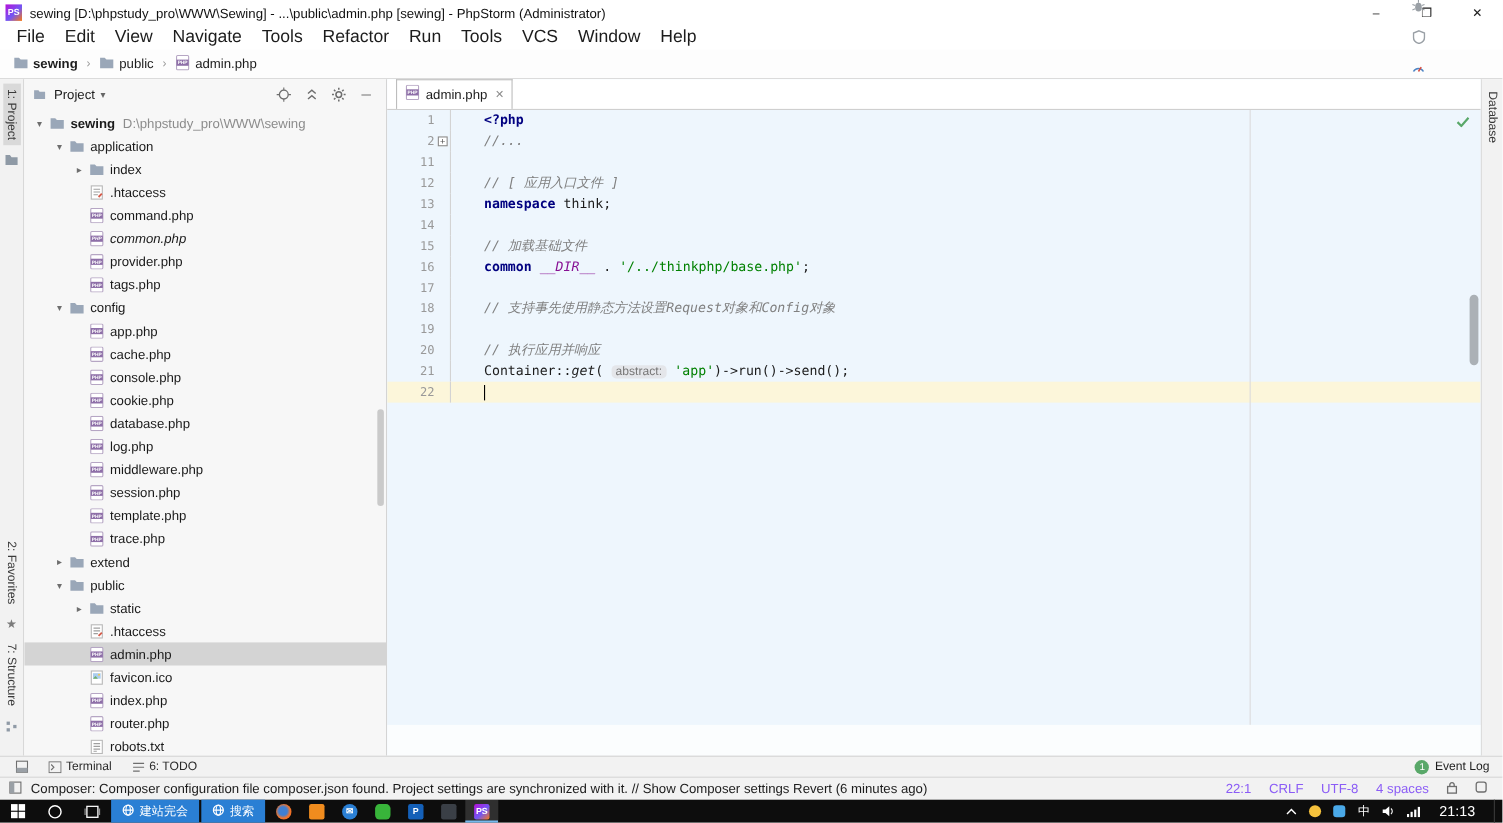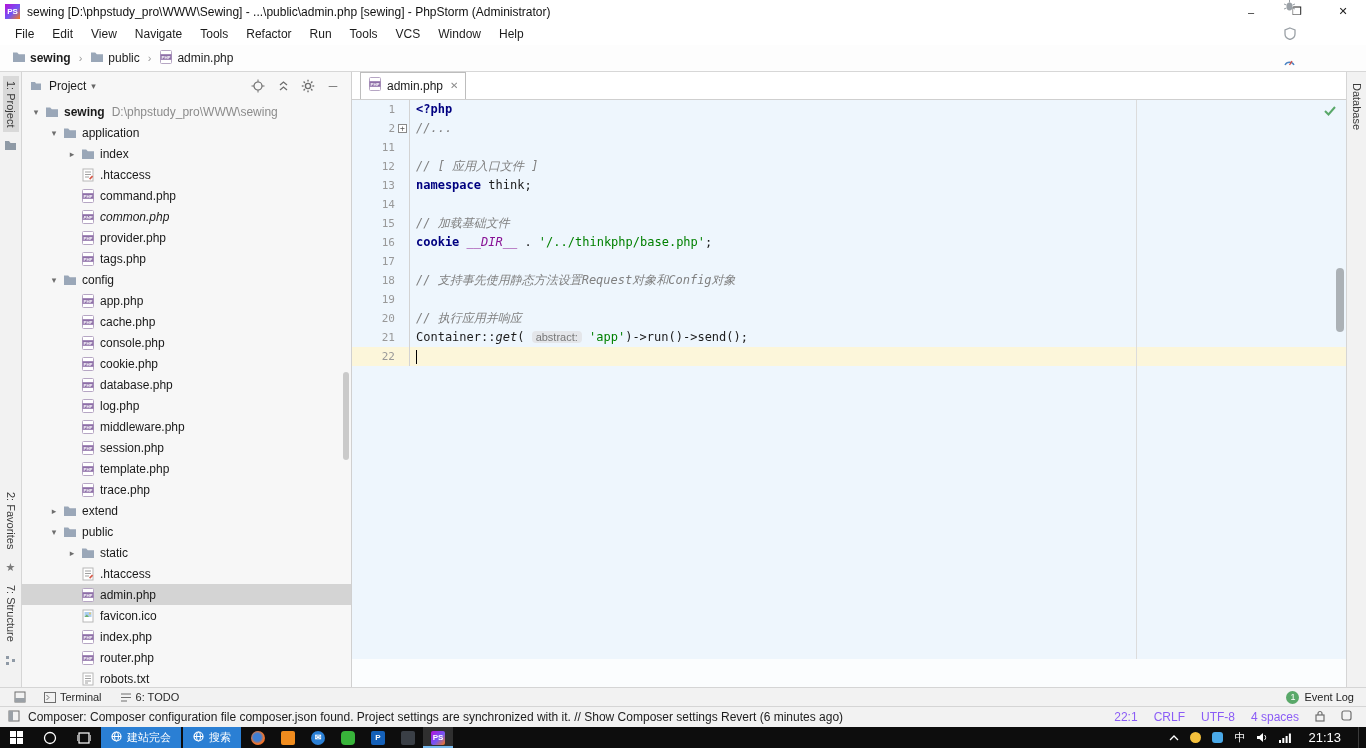--- a/index.html
+++ b/index.html
@@ -8,21 +8,21 @@
 
 
 .titlebar{position:absolute;left:0;top:0;right:0;height:23px;background:#fff;display:flex;align-items:center;padding-left:5px;}
 .app-logo{width:15px;height:15px;background:linear-gradient(135deg,#b611d8,#7256f5 55%,#f97a12);color:#fff;font-size:8px;font-weight:bold;display:flex;align-items:center;justify-content:center;margin-right:7px;flex:0 0 auto;}
 .title-text{font-size:12px;color:#111;white-space:nowrap;}
 .win-controls{margin-left:auto;display:flex;height:100%;}
 .win-btn{width:46px;height:23px;display:flex;align-items:center;justify-content:center;font-size:11px;color:#222;cursor:default;}
 
 
 .menubar{position:absolute;top:23px;left:0;right:0;height:22px;background:#fff;display:flex;align-items:center;padding-left:6px;}
-.menu-item{padding:3px 9px;font-size:12px;color:#1c1c1c;}
+.menu-item{padding:3px 9px;font-size:16px;color:#1c1c1c;}
 
 
 .navbar{position:absolute;top:45px;left:0;right:0;height:27px;background:#fdfdfd;border-bottom:1px solid #d7d7d7;display:flex;align-items:center;padding:0 10px;}
 .bc{display:flex;align-items:center;gap:4px;}
 .bc-item{display:flex;align-items:center;gap:4px;padding:2px 2px;}
 .bc-item.bold .bc-label{font-weight:bold;}
 .bc-sep{color:#9a9a9a;font-size:11px;padding:0 2px;}
 .nav-right{margin-left:auto;display:flex;align-items:center;gap:10px;flex-direction:column;}
 .add-config{border:1px solid #c3c3c3;border-radius:3px;background:#fcfcfc;padding:3px 12px;font-size:12px;color:#1c1c1c;}
 .nav-icon{width:18px;height:18px;display:flex;align-items:center;justify-content:center;color:#9aa0a6;}
@@ -56,21 +56,21 @@
 
 .editor{position:absolute;left:352px;top:72px;right:20px;bottom:61px;background:#eef6fd;}
 .tabbar{height:28px;background:#fff;border-bottom:1px solid #cfcfcf;display:flex;align-items:flex-end;padding-left:8px;}
 .ed-tab{display:flex;align-items:center;gap:5px;border:1px solid #bdbdbd;border-bottom:none;background:#fff;padding:4px 7px 5px 7px;font-size:12px;}
 .tab-close{color:#8b8b8b;font-size:10px;padding-left:2px;}
 .ed-lines{position:absolute;left:0;right:0;top:28px;bottom:28px;overflow:hidden;}
 .ed-line{display:flex;height:19px;line-height:19px;font-family:"DejaVu Sans Mono",monospace;font-size:12px;position:relative;}
 .ed-line.current{background:#fcf6da;}
 .ed-gutter{flex:0 0 58px;text-align:right;padding-right:14px;color:#999;font-size:11px;border-right:1px solid #d3d3d3;position:relative;}
 .fold-box{position:absolute;right:2px;top:5px;width:9px;height:9px;border:1px solid #8a8a8a;background:#fff;color:#555;font-size:8px;line-height:7px;text-align:center;}
-.ed-code{padding-left:6px;white-space:pre;}
+.ed-code{padding-left:6px;white-space:pre;margin-left:24px;}
 .tok-tag{color:#000080;font-weight:bold;}
 .tok-kw{color:#000080;font-weight:bold;}
 .tok-cm{color:#808080;font-style:italic;}
 .tok-str{color:#008000;}
 .tok-magic{color:#871094;font-style:italic;}
 .tok-fn{font-style:italic;color:#1c1c1c;}
 .tok-pl{color:#1c1c1c;}
 .tok-hint{background:#e4e6ea;color:#787878;border-radius:4px;padding:0 4px;font-size:11px;font-family:"Liberation Sans",sans-serif;}
 .caret{display:inline-block;width:1px;height:14px;background:#000;vertical-align:middle;}
 .margin-guide{position:absolute;left:784px;top:28px;bottom:28px;width:1px;background:#dcdcdc;}
@@ -617,21 +617,21 @@
         <div class="ed-line">
           <span class="ed-gutter">14</span>
           <span class="ed-code"></span>
         </div>
         <div class="ed-line">
           <span class="ed-gutter">15</span>
           <span class="ed-code"><span class="tok-cm">// 加载基础文件</span></span>
         </div>
         <div class="ed-line">
           <span class="ed-gutter">16</span>
-          <span class="ed-code"><span class="tok-kw">cookie</span><span class="tok-pl"> </span><span class="tok-magic">__DIR__</span><span class="tok-pl"> . </span><span class="tok-str">'/../thinkphp/base.php'</span><span class="tok-pl">;</span></span>
+          <span class="ed-code"><span class="tok-kw">common</span><span class="tok-pl"> </span><span class="tok-magic">__DIR__</span><span class="tok-pl"> . </span><span class="tok-str">'/../thinkphp/base.php'</span><span class="tok-pl">;</span></span>
         </div>
         <div class="ed-line">
           <span class="ed-gutter">17</span>
           <span class="ed-code"></span>
         </div>
         <div class="ed-line">
           <span class="ed-gutter">18</span>
           <span class="ed-code"><span class="tok-cm">// 支持事先使用静态方法设置Request对象和Config对象</span></span>
         </div>
         <div class="ed-line">

